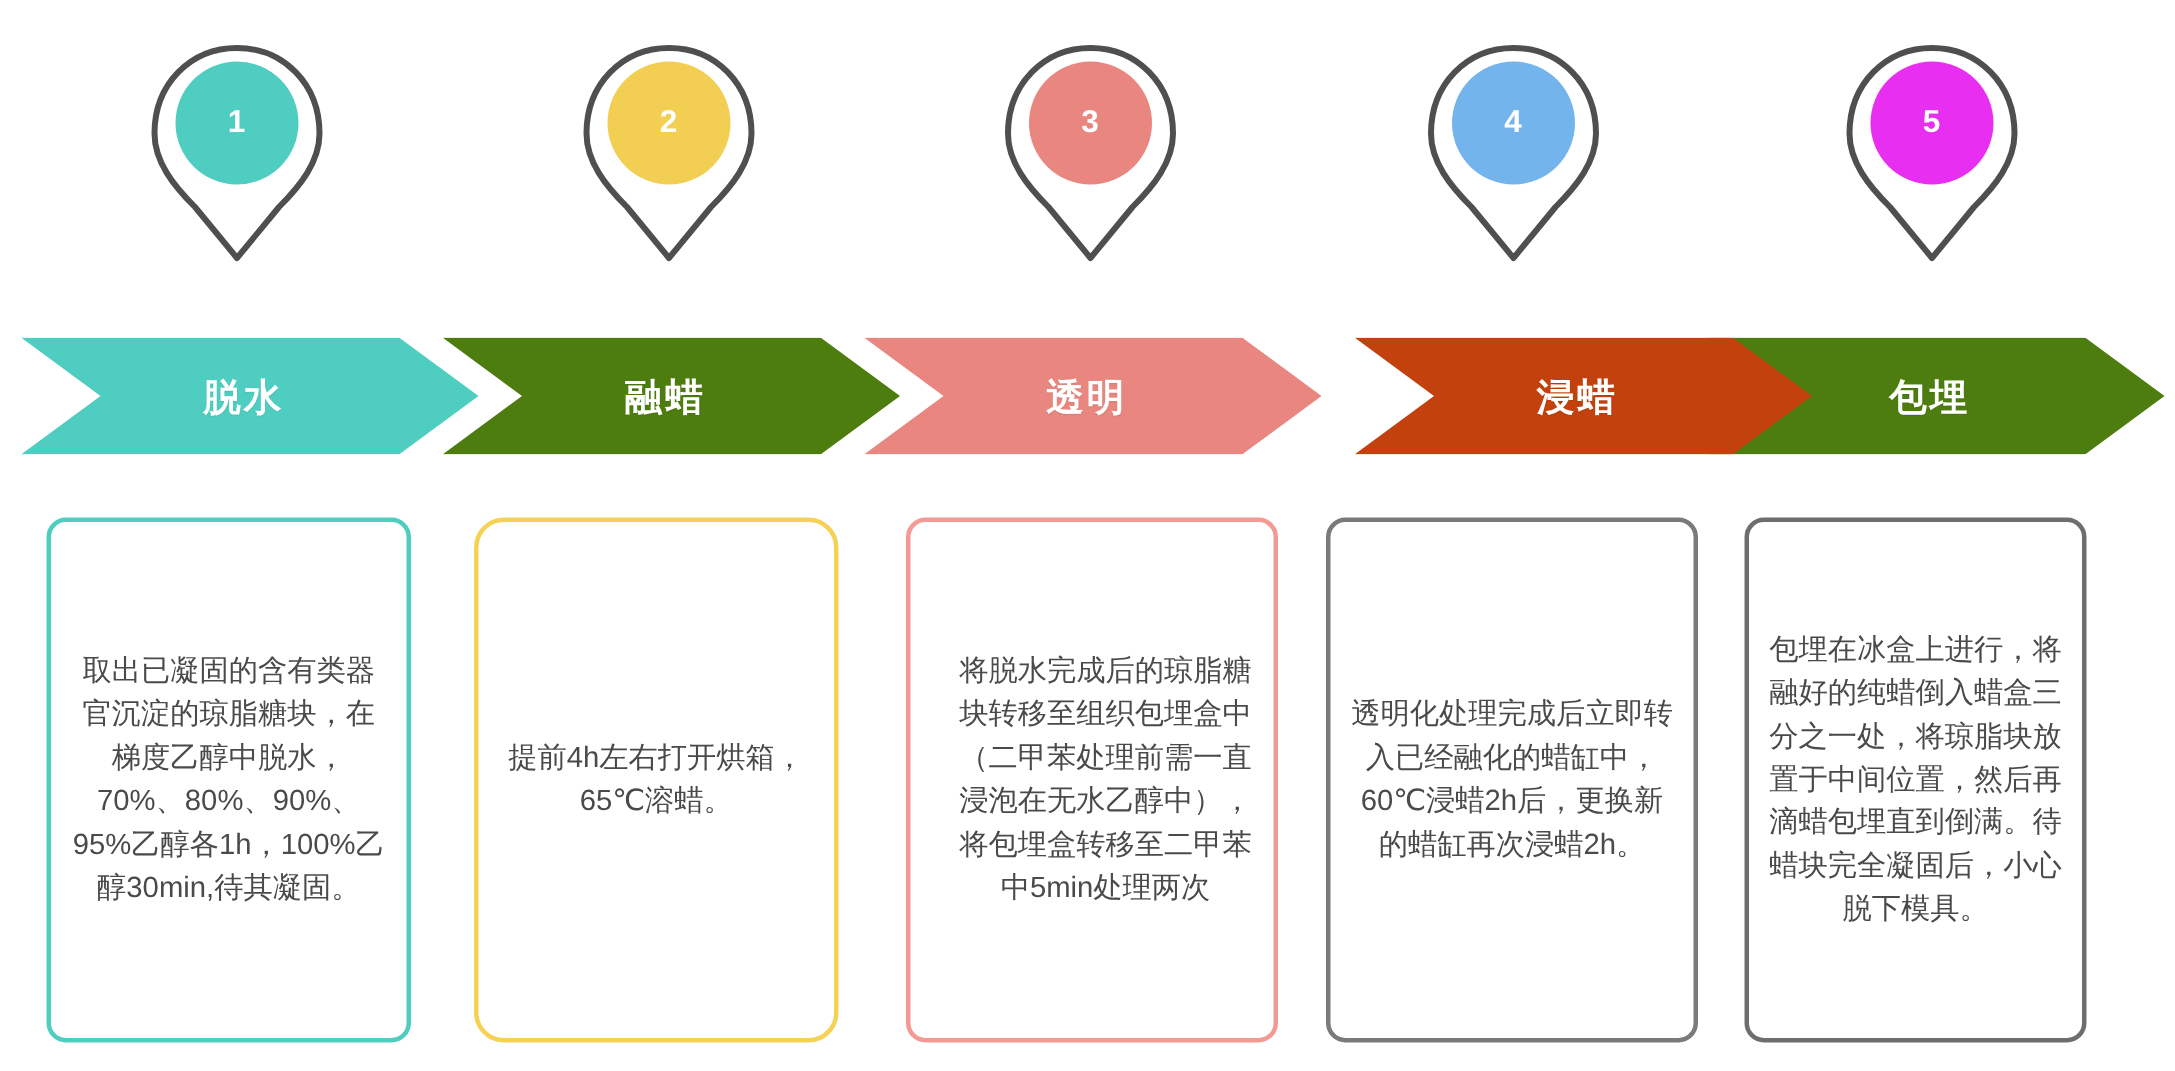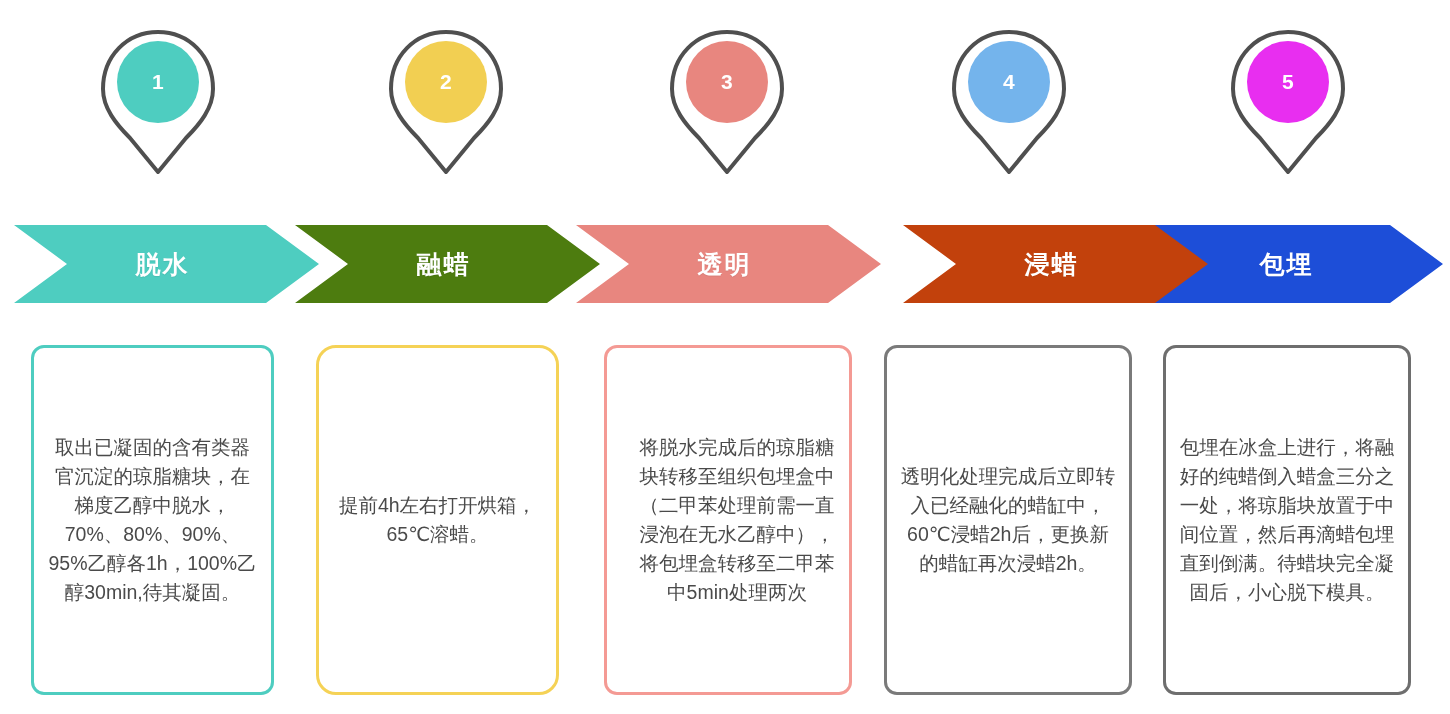--- a/index.html
+++ b/index.html
@@ -183,21 +183,21 @@
     </div>
 
     <div class="chevron" style="left: 576px; width: 305px; z-index: 3; clip-path: polygon(0px 0px, 252px 0px, 305px 39px, 252px 78px, 0px 78px, 53px 39px); background: rgb(232, 134, 127);">
       <span class="chevron-label" style="color: rgb(255, 255, 255);">透明</span>
     </div>
 
     <div class="chevron" style="left: 903px; width: 305px; z-index: 2; clip-path: polygon(0px 0px, 252px 0px, 305px 39px, 252px 78px, 0px 78px, 53px 39px); background: #c2410c;">
       <span class="chevron-label" style="color: rgb(255, 255, 255);">浸蜡</span>
     </div>
 
-    <div class="chevron" style="left: 1138px; width: 305px; z-index: 1; clip-path: polygon(0px 0px, 252px 0px, 305px 39px, 252px 78px, 0px 78px, 53px 39px); background: #1d4ed8;">
+    <div class="chevron" style="left: 1138px; width: 305px; z-index: 1; clip-path: polygon(0px 0px, 252px 0px, 305px 39px, 252px 78px, 0px 78px, 53px 39px); background: #4d7c0f;">
       <span class="chevron-label" style="color: rgb(255, 255, 255);">包埋</span>
     </div>
 
   </div>
 
   <div class="cards-row">
 
     <div class="card" style="left: 31px; width: 243px; border-color: rgb(78, 205, 192);">
       <div class="card-text" style="color: rgb(74, 74, 74);">取出已凝固的含有类器官沉淀的琼脂糖块，在梯度乙醇中脱水，70%、80%、90%、95%乙醇各1h，100%乙醇30min,待其凝固。</div>
     </div>
@@ -207,19 +207,19 @@
     </div>
 
     <div class="card" style="left: 604px; width: 248px; border-color: rgb(244, 154, 148); padding-left: 30px;">
       <div class="card-text" style="color: rgb(74, 74, 74);">将脱水完成后的琼脂糖块转移至组织包埋盒中（二甲苯处理前需一直浸泡在无水乙醇中），将包埋盒转移至二甲苯中5min处理两次</div>
     </div>
 
     <div class="card" style="left: 884px; width: 248px; border-color: rgb(122, 122, 122);">
       <div class="card-text" style="color: rgb(74, 74, 74);">透明化处理完成后立即转入已经融化的蜡缸中，60℃浸蜡2h后，更换新的蜡缸再次浸蜡2h。</div>
     </div>
 
-    <div class="card" style="left: 1163px; width: 248px; border-color: rgb(110, 110, 110);">
+    <div class="card" style="left: 1163px; width: 228px; border-color: rgb(110, 110, 110);">
       <div class="card-text" style="color: rgb(74, 74, 74);">包埋在冰盒上进行，将融好的纯蜡倒入蜡盒三分之一处，将琼脂块放置于中间位置，然后再滴蜡包埋直到倒满。待蜡块完全凝固后，小心脱下模具。</div>
     </div>
 
   </div>
 
 </div>
 
 </body></html>

